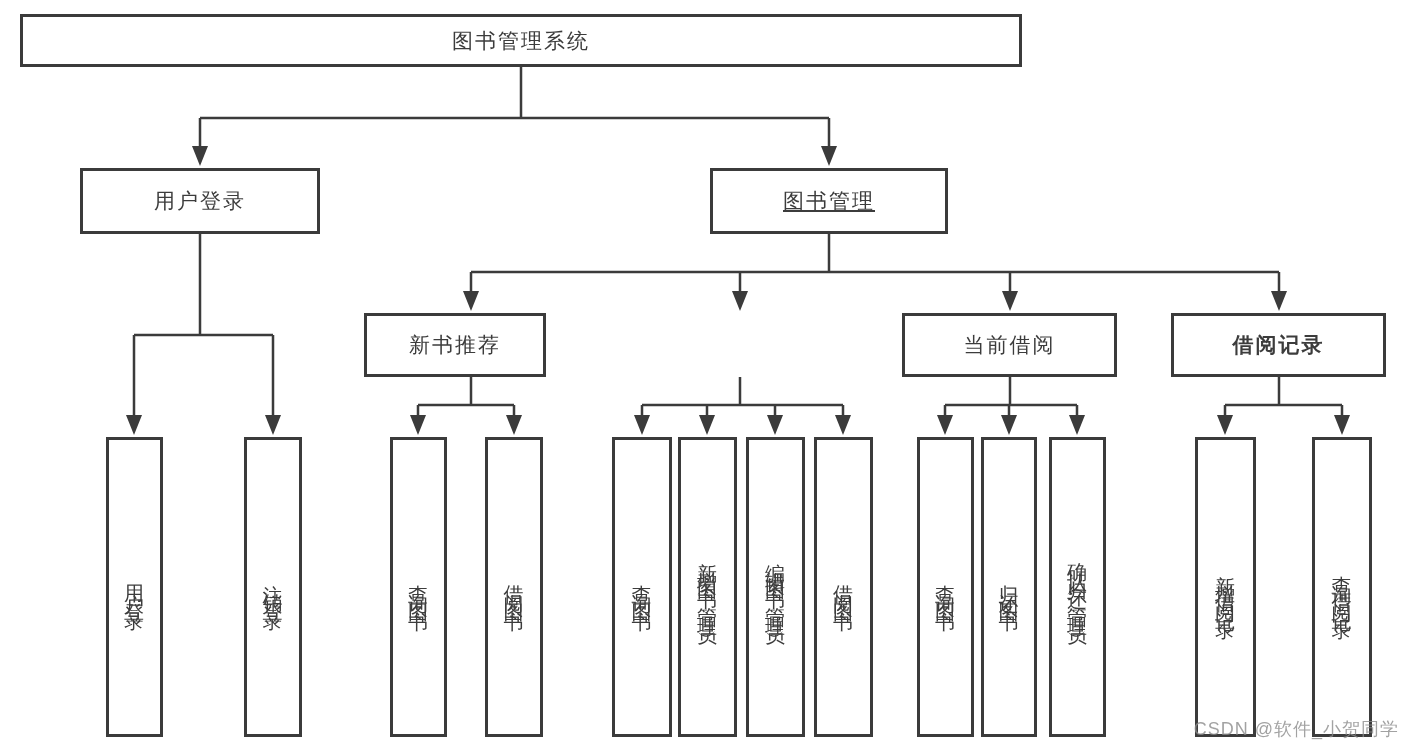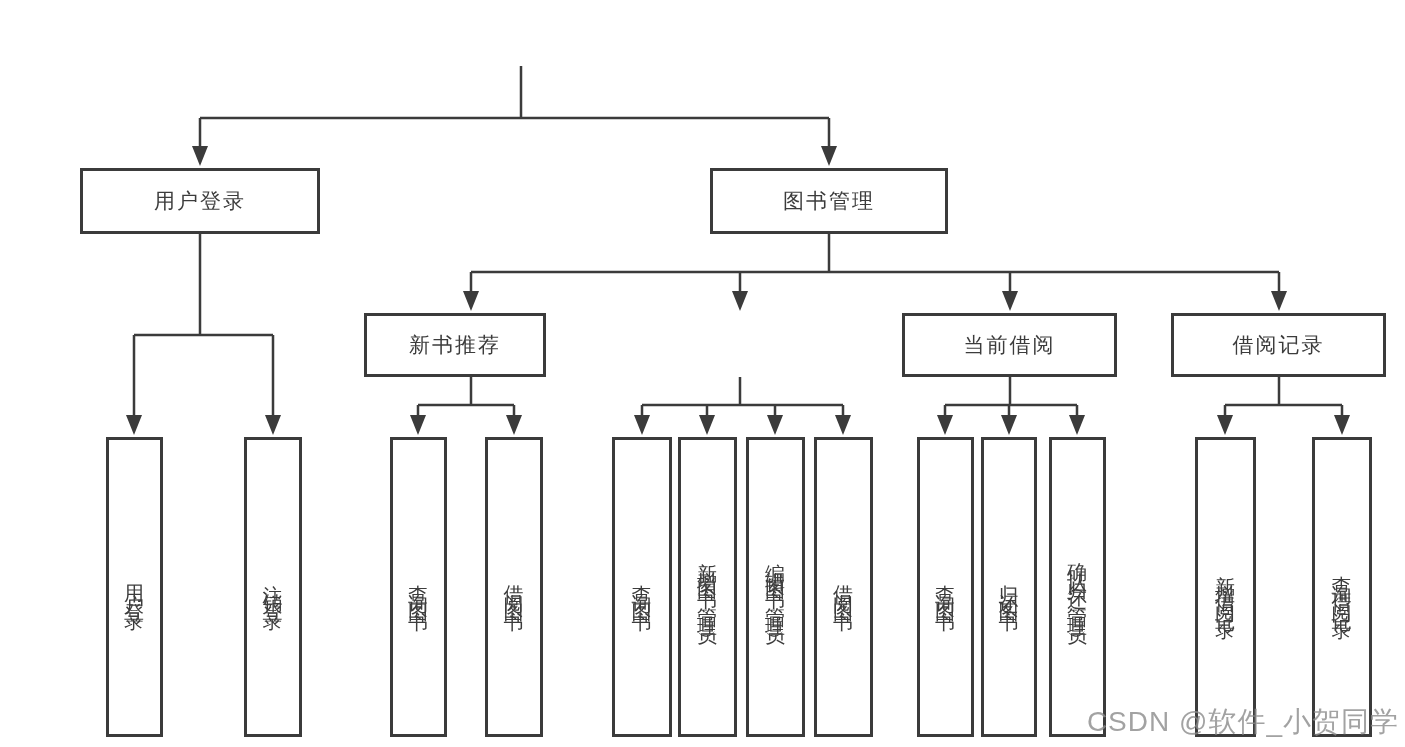--- a/index.html
+++ b/index.html
@@ -40,21 +40,21 @@
     font-size: 20px;
     letter-spacing: 0.45em;
     color: #3c3c3c;
     line-height: 1;
     white-space: nowrap;
   }
   #watermark {
     position: absolute;
     right: 6px;
     bottom: 6px;
-    font-size: 28px;
+    font-size: 18px;
     color: #8c8c8c;
     opacity: 0.8;
     letter-spacing: 1px;
     z-index: 5;
     white-space: nowrap;
   }
 </style>
 </head>
 <body>
 
@@ -93,35 +93,38 @@
       <polygon points="767,415 783,415 775,435"></polygon>
       <polygon points="835,415 851,415 843,435"></polygon>
       <polygon points="937,415 953,415 945,435"></polygon>
       <polygon points="1001,415 1017,415 1009,435"></polygon>
       <polygon points="1069,415 1085,415 1077,435"></polygon>
       <polygon points="1217,415 1233,415 1225,435"></polygon>
       <polygon points="1334,415 1350,415 1342,435"></polygon>
     </g>
   </svg>
 
+  <div class="box" style="left:20px; top:14px; width:1002px; height:53px;">
+    <span class="hlabel">图书管理系统</span>
+  </div>
 
   <div class="box" style="left:80px; top:168px; width:240px; height:66px;">
     <span class="hlabel">用户登录</span>
   </div>
-  <div class="box" style="left:710px; top:168px; width:238px; height:66px;">
+  <div class="box" style="left:710px; top:168px; width:238px; height:66px;text-decoration:underline;">
     <span class="hlabel">图书管理</span>
   </div>
 
   <div class="box" style="left:364px; top:313px; width:182px; height:64px;">
     <span class="hlabel">新书推荐</span>
   </div>
   <div class="box" style="left:902px; top:313px; width:215px; height:64px;">
     <span class="hlabel">当前借阅</span>
   </div>
-  <div class="box" style="left:1171px; top:313px; width:215px; height:64px;">
+  <div class="box" style="left:1171px; top:313px; width:215px; height:64px;font-weight:bold;">
     <span class="hlabel">借阅记录</span>
   </div>
 
   <div class="box leaf" style="left:106px; top:437px; width:57px; height:300px;">
     <span class="vtext">用户登录</span>
   </div>
   <div class="box leaf" style="left:244px; top:437px; width:58px; height:300px;">
     <span class="vtext">注销登录</span>
   </div>
 

